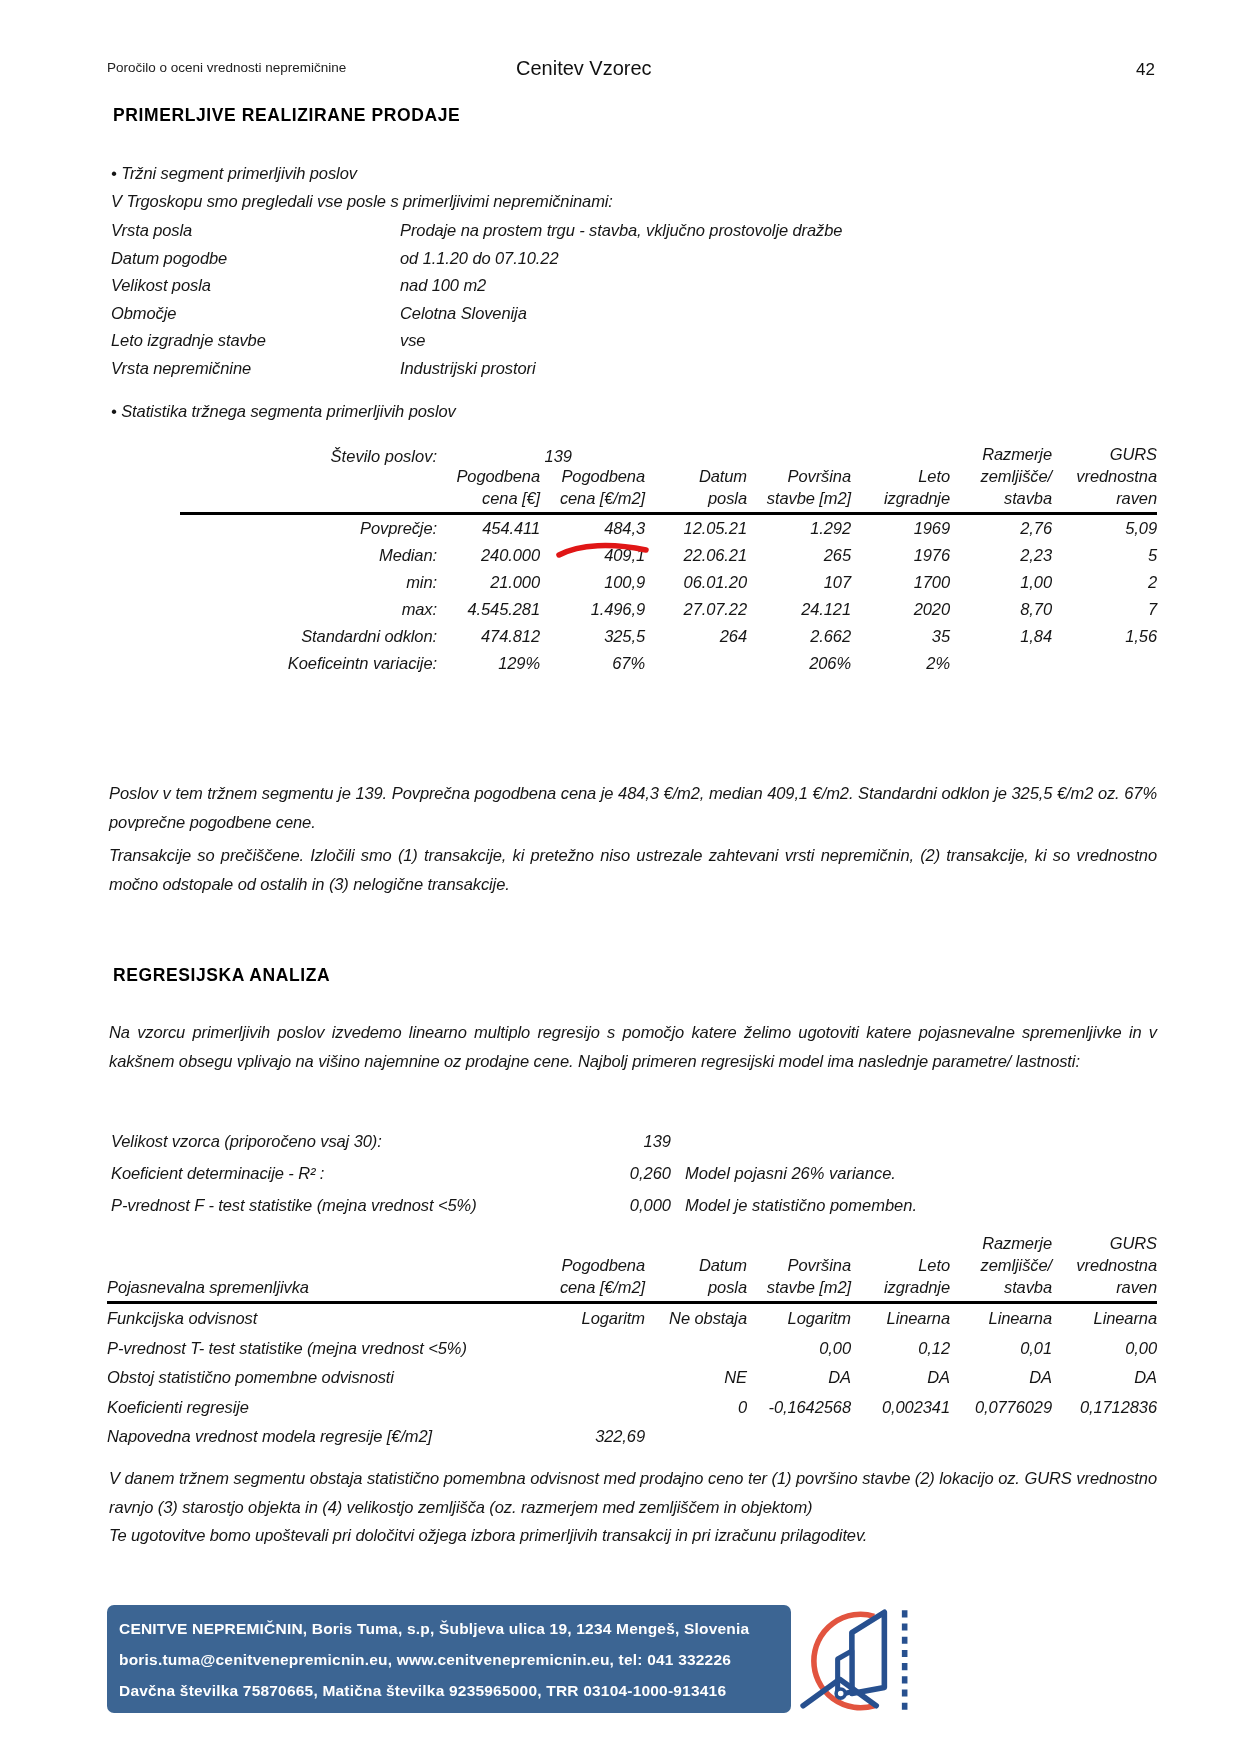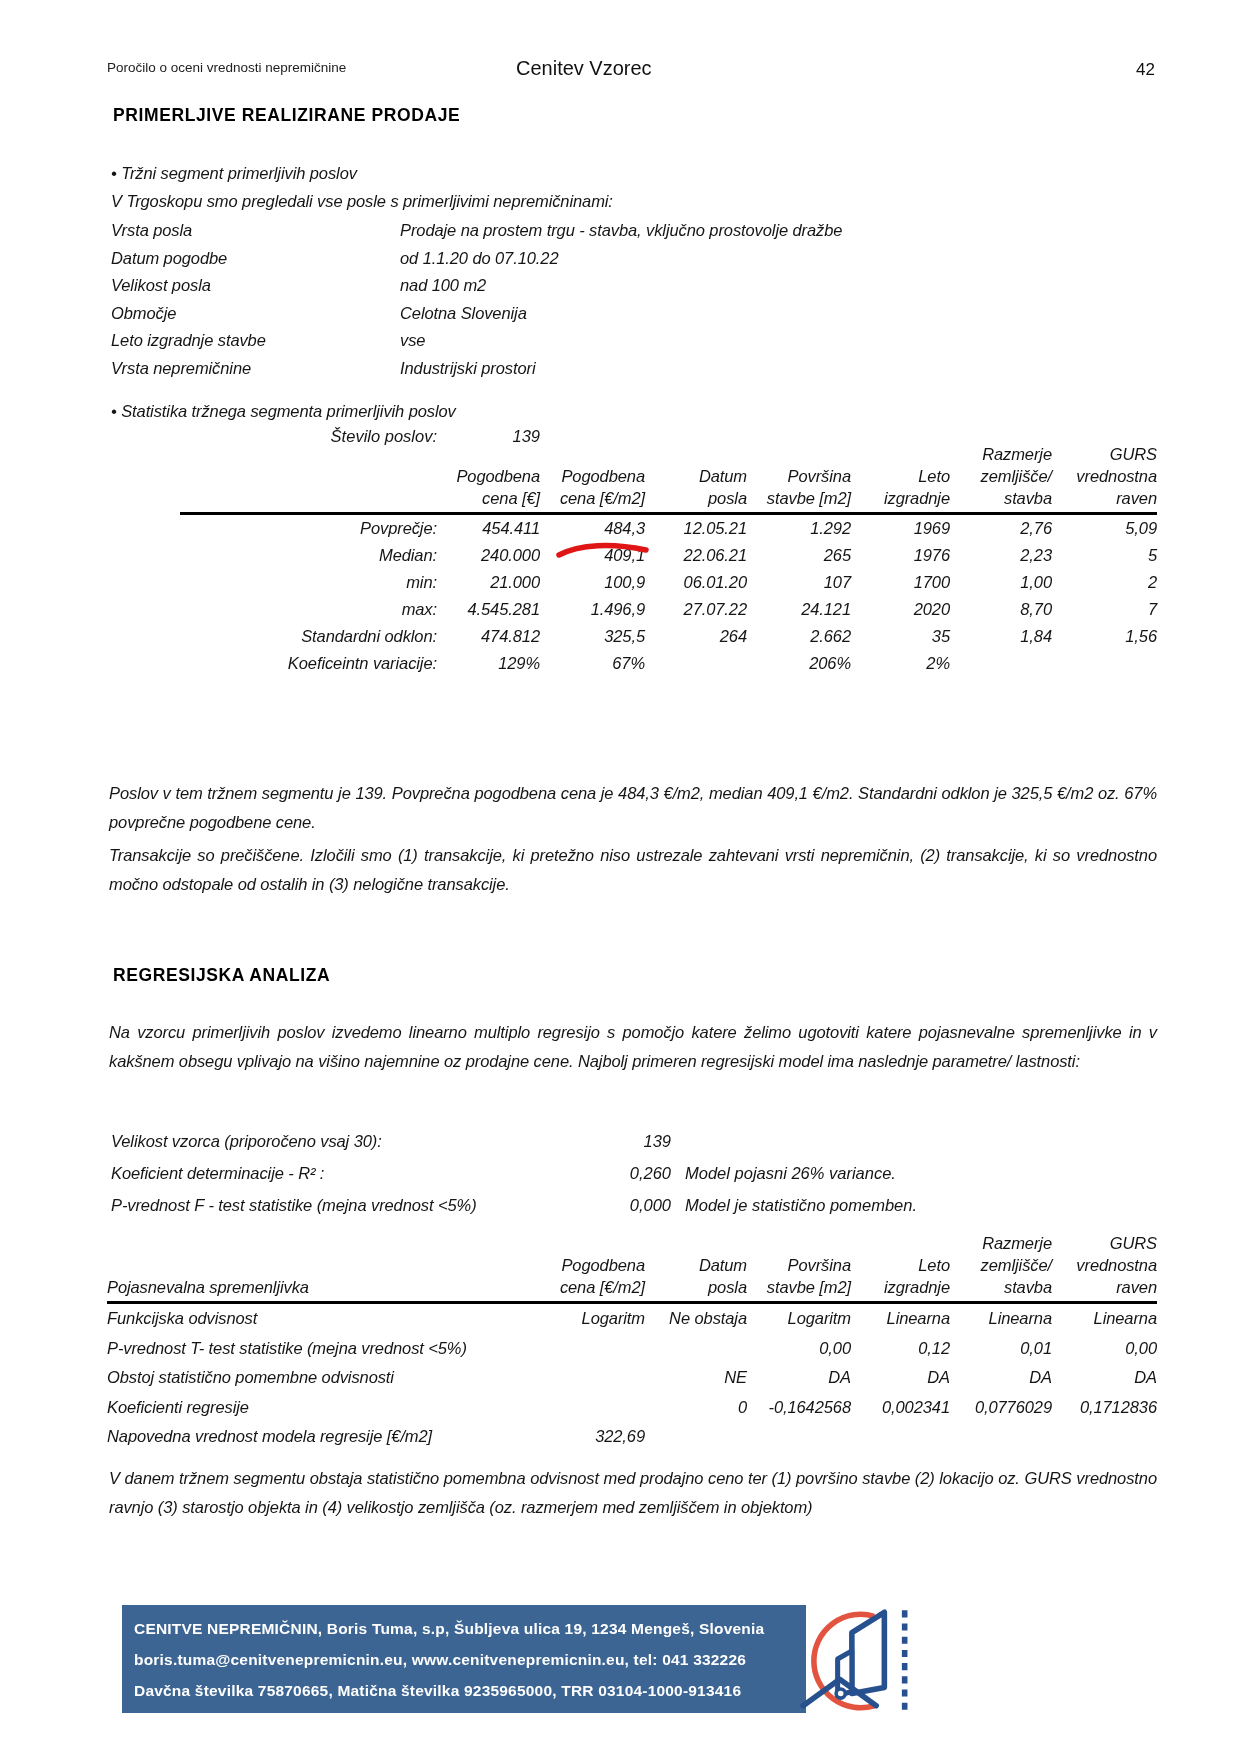--- a/index.html
+++ b/index.html
@@ -96,21 +96,21 @@
         <div class="crit-value">vse</div>
       </div>
       <div class="crit-row">
         <div class="crit-label">Vrsta nepremičnine</div>
         <div class="crit-value">Industrijski prostori</div>
       </div>
     </div>
 
   <div class="abs body-t" style="left:111px;top:398px;">• Statistika tržnega segmenta primerljivih poslov</div>
 
-  <div class="abs count-line" style="left:180px;top:424px;">
+  <div class="abs count-line" style="left:180px;top:444px;gap:32px;">
     <div>Število poslov:</div>
     <div>139</div>
   </div>
 
   <div class="abs dtable t1" style="left:180px;top:443px;width:977px;" id="stats-table">
       <div class="trow thead">
         <div class="tcell tlabel"></div>
         <div class="tcell">Pogodbena
 cena [€]</div>
         <div class="tcell">Pogodbena
@@ -277,22 +277,23 @@
         <div class="tcell">322,69</div>
         <div class="tcell"></div>
         <div class="tcell"></div>
         <div class="tcell"></div>
         <div class="tcell"></div>
         <div class="tcell"></div>
       </div>
     </div>
 
   <div class="abs para" style="left:109px;top:1464px;width:1048px;">V danem tržnem segmentu obstaja statistično pomembna odvisnost med prodajno ceno ter (1) površino stavbe (2) lokacijo oz. GURS vrednostno ravnjo (3) starostjo objekta in (4) velikostjo zemljišča (oz. razmerjem med zemljiščem in objektom)</div>
-
-  <div class="abs footer-band" style="left:122px;top:1605px;width:672px;height:100px;">
+  <div class="abs para last-left" style="left:109px;top:1521px;width:1048px;">Te ugotovitve bomo upoštevali pri določitvi ožjega izbora primerljivih transakcij in pri izračunu prilagoditev.</div>
+
+  <div class="abs footer-band" style="left:107px;top:1605px;width:672px;height:100px;border-radius:7px;">
     <div>CENITVE NEPREMIČNIN, Boris Tuma, s.p, Šubljeva ulica 19, 1234 Mengeš, Slovenia</div>
     <div>boris.tuma@cenitvenepremicnin.eu, www.cenitvenepremicnin.eu, tel: 041 332226</div>
     <div>Davčna številka 75870665, Matična številka 9235965000, TRR 03104-1000-913416</div>
   </div>
 
   <div class="abs logo-wrap" style="left:795px;top:1592px;width:420px;height:132px;">
     <svg width="132" height="132" viewBox="0 0 130 130">
       <path d="M 78 24 A 46 46 0 1 0 78 112" fill="none" stroke="#e2543f" stroke-width="5.5"></path>
       <path d="M 56 100 L 56 40 L 88 20 L 88 94 Z" fill="#ffffff" stroke="#27508f" stroke-width="5.5" stroke-linejoin="round"></path>
       <path d="M 42 102 L 42 66 L 56 58 L 56 98 Z" fill="#ffffff" stroke="#27508f" stroke-width="5" stroke-linejoin="round"></path>

